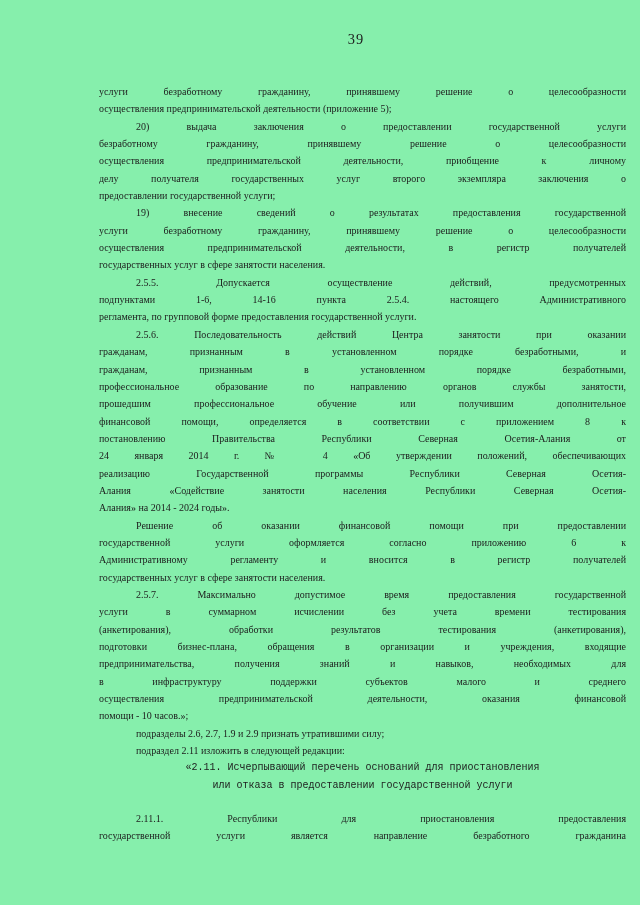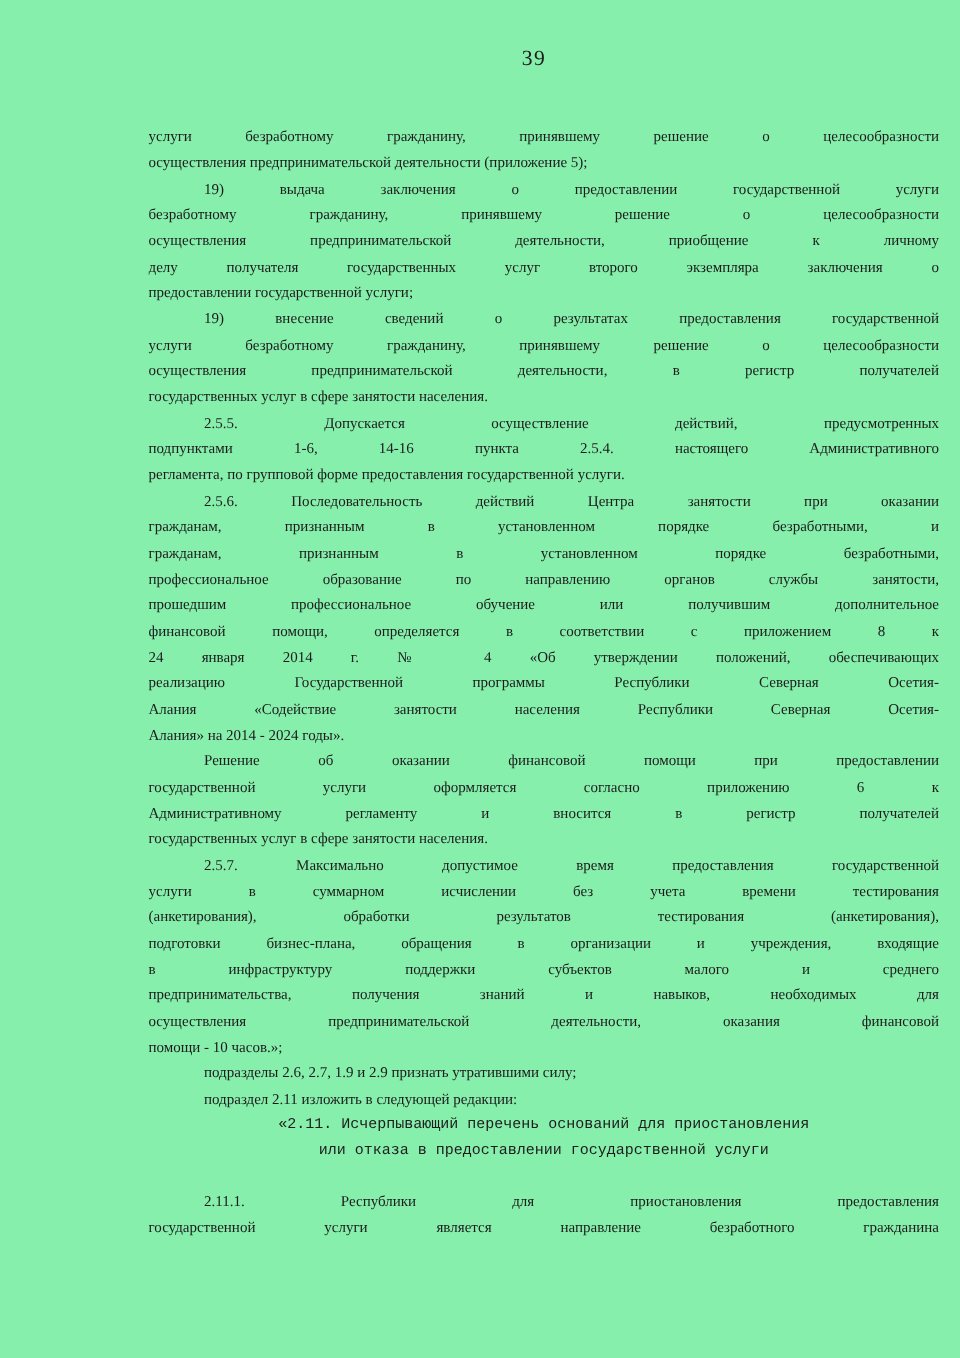--- a/index.html
+++ b/index.html
@@ -58,52 +58,53 @@
   }
 </style>
 </head>
 <body>
 
 <div class="page">
   <div class="page-number">39</div>
   <div class="doc-body">
       <div class="line justify">услуги безработному гражданину, принявшему решение о целесообразности</div>
       <div class="line left">осуществления предпринимательской деятельности (приложение 5);</div>
-      <div class="line justify indent">19) выдача заключения о предоставлении государственной услуги</div>
+      <div class="line justify indent">20) выдача заключения о предоставлении государственной услуги</div>
       <div class="line justify">безработному гражданину, принявшему решение о целесообразности</div>
       <div class="line justify">осуществления предпринимательской деятельности, приобщение к личному</div>
       <div class="line justify">делу получателя государственных услуг второго экземпляра заключения о</div>
       <div class="line left">предоставлении государственной услуги;</div>
       <div class="line justify indent">19) внесение сведений о результатах предоставления государственной</div>
       <div class="line justify">услуги безработному гражданину, принявшему решение о целесообразности</div>
       <div class="line justify">осуществления предпринимательской деятельности, в регистр получателей</div>
       <div class="line left">государственных услуг в сфере занятости населения.</div>
       <div class="line justify indent">2.5.5. Допускается осуществление действий, предусмотренных</div>
       <div class="line justify">подпунктами 1-6, 14-16 пункта 2.5.4. настоящего Административного</div>
       <div class="line left">регламента, по групповой форме предоставления государственной услуги.</div>
       <div class="line justify indent">2.5.6. Последовательность действий Центра занятости при оказании</div>
       <div class="line justify">гражданам, признанным в установленном порядке безработными, и</div>
       <div class="line justify">гражданам, признанным в установленном порядке безработными,</div>
       <div class="line justify">профессиональное образование по направлению органов службы занятости,</div>
       <div class="line justify">прошедшим профессиональное обучение или получившим дополнительное</div>
       <div class="line justify">финансовой помощи, определяется в соответствии с приложением 8 к</div>
+      <div class="line justify">постановлению Правительства Республики Северная Осетия-Алания от</div>
       <div class="line justify">24 января 2014 г. № 4 «Об утверждении положений, обеспечивающих</div>
       <div class="line justify">реализацию Государственной программы Республики Северная Осетия-</div>
       <div class="line justify">Алания «Содействие занятости населения Республики Северная Осетия-</div>
       <div class="line left">Алания» на 2014 - 2024 годы».</div>
       <div class="line justify indent">Решение об оказании финансовой помощи при предоставлении</div>
       <div class="line justify">государственной услуги оформляется согласно приложению 6 к</div>
       <div class="line justify">Административному регламенту и вносится в регистр получателей</div>
       <div class="line left">государственных услуг в сфере занятости населения.</div>
       <div class="line justify indent">2.5.7. Максимально допустимое время предоставления государственной</div>
       <div class="line justify">услуги в суммарном исчислении без учета времени тестирования</div>
       <div class="line justify">(анкетирования), обработки результатов тестирования (анкетирования),</div>
       <div class="line justify">подготовки бизнес-плана, обращения в организации и учреждения, входящие</div>
+      <div class="line justify">предпринимательства, получения знаний и навыков, необходимых для</div>
       <div class="line justify">в инфраструктуру поддержки субъектов малого и среднего</div>
-      <div class="line justify">предпринимательства, получения знаний и навыков, необходимых для</div>
       <div class="line justify">осуществления предпринимательской деятельности, оказания финансовой</div>
       <div class="line left">помощи - 10 часов.»;</div>
       <div class="line left indent">подразделы 2.6, 2.7, 1.9 и 2.9 признать утратившими силу;</div>
       <div class="line left indent">подраздел 2.11 изложить в следующей редакции:</div>
       <div class="line center">«2.11. Исчерпывающий перечень оснований для приостановления</div>
       <div class="line center">или отказа в предоставлении государственной услуги</div>
       <div class="spacer"></div>
       <div class="line justify indent">2.11.1. Республики для приостановления предоставления</div>
       <div class="line justify">государственной услуги является направление безработного гражданина</div>
     </div>

